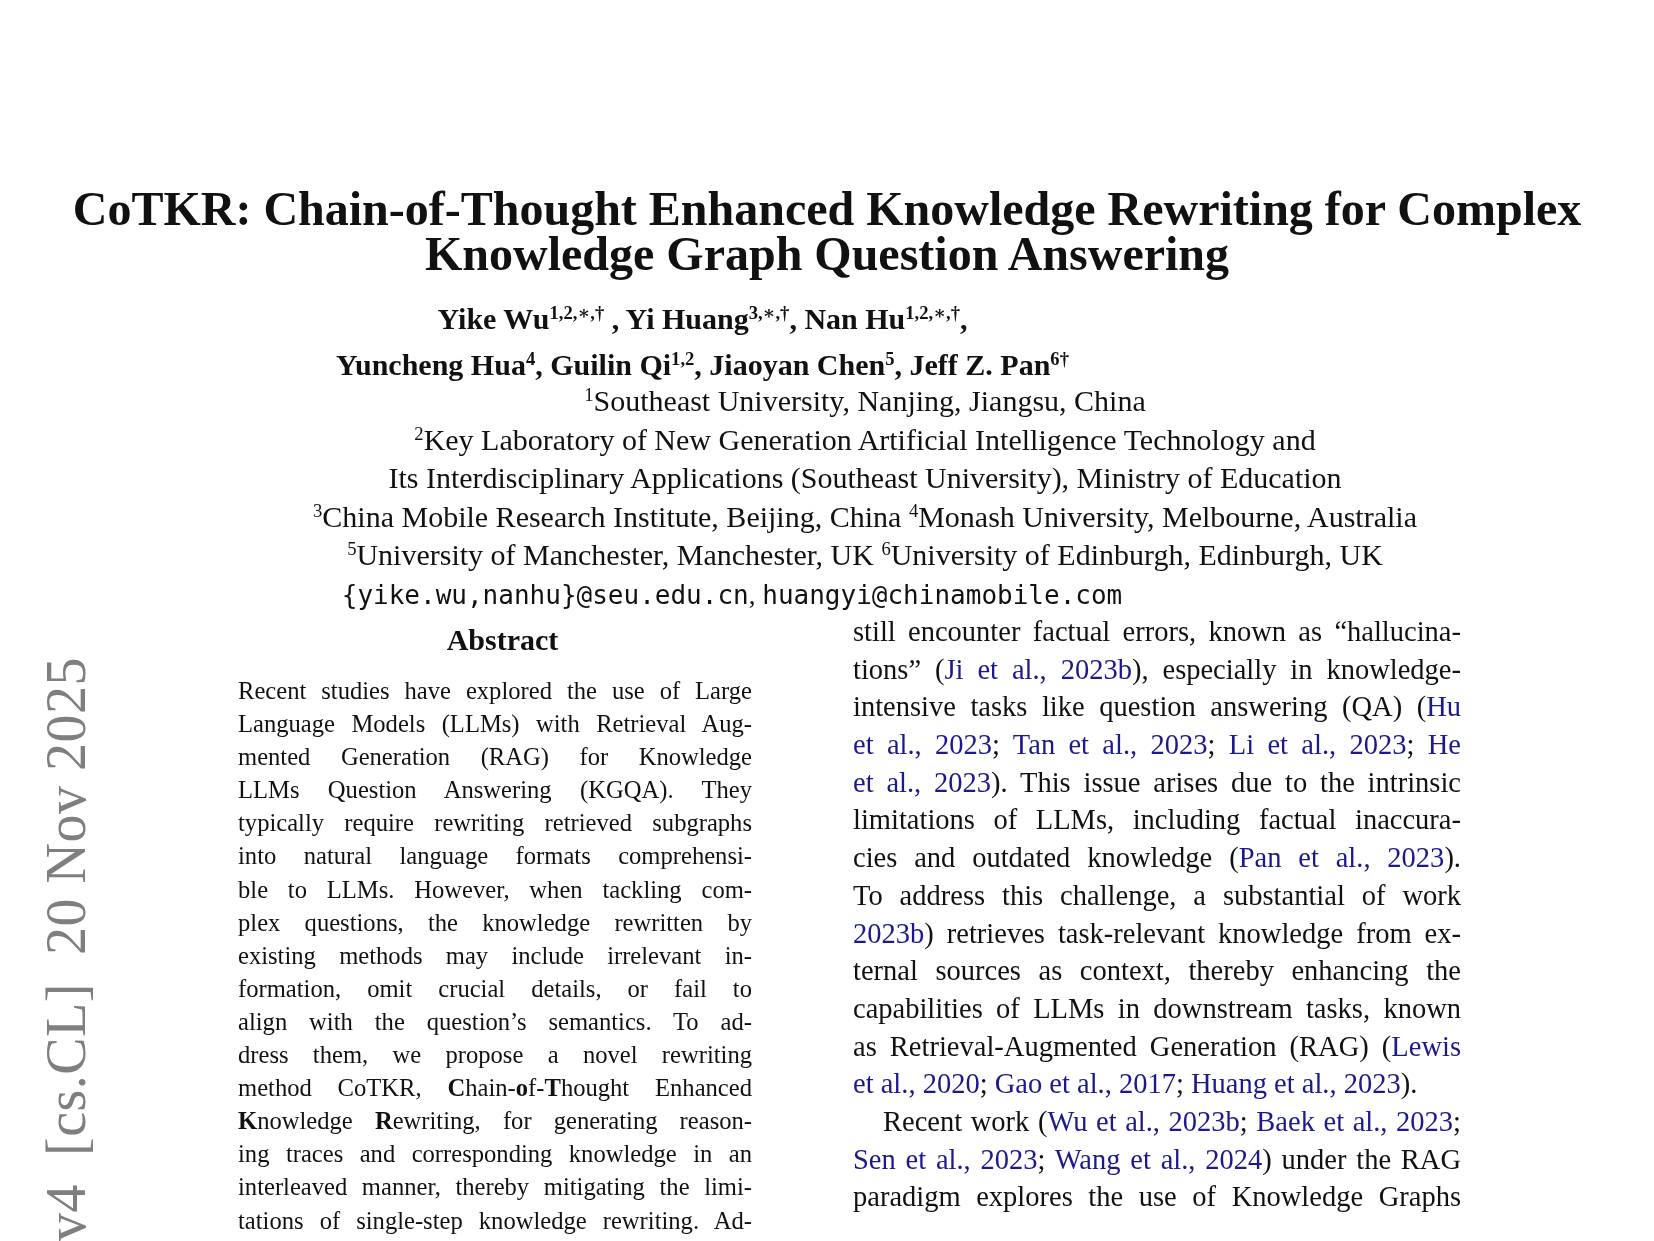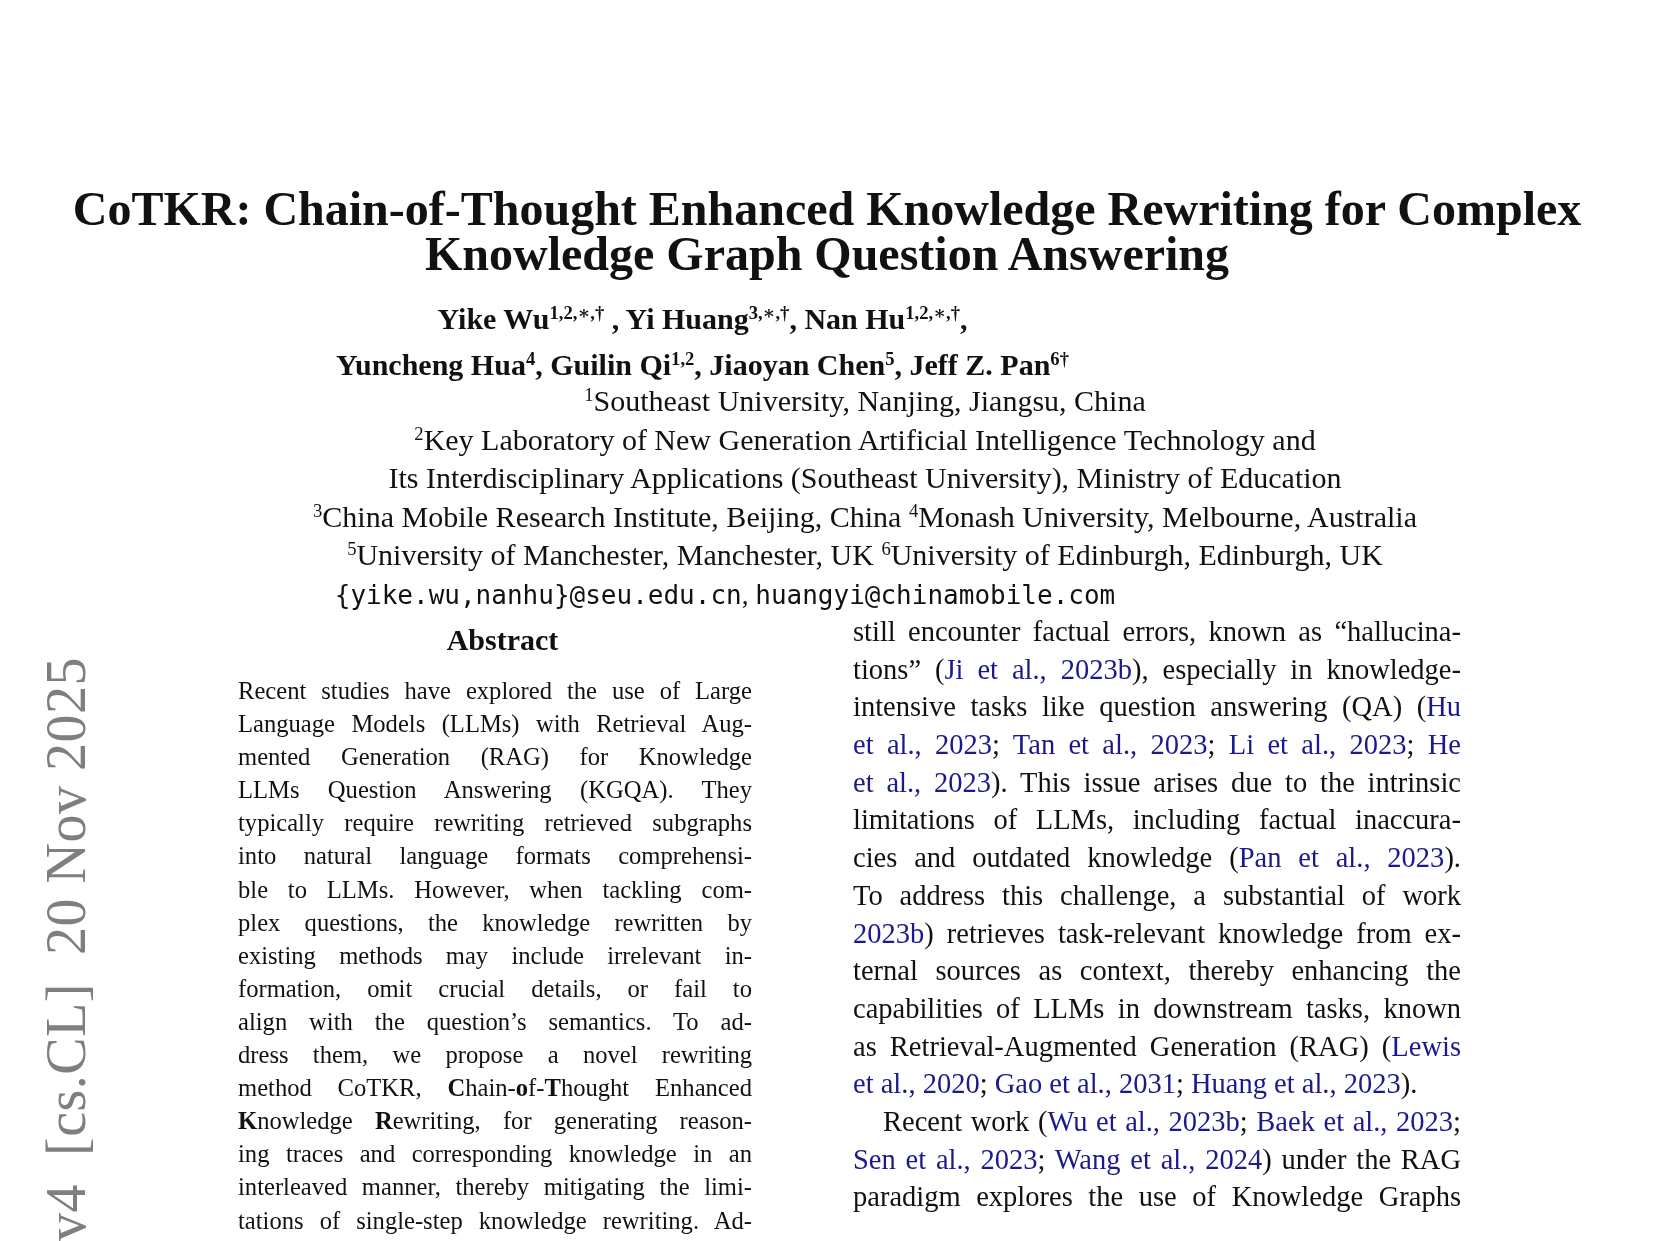--- a/index.html
+++ b/index.html
@@ -9,21 +9,21 @@
            font-family: "Liberation Serif", serif; font-size: 56px; color: #7f7f7f; white-space: nowrap;
            letter-spacing: 0.5px; line-height: 60px; }
   .arxiv span { margin-right: 28px; }
   .title { position: absolute; left: 0; width: 1654px; top: 186px; text-align: center;
            font-weight: bold; font-size: 48px; line-height: 45px; }
   .authors { position: absolute; left: 0; width: 1405px; top: 296px; text-align: center;
              font-weight: bold; font-size: 30px; line-height: 46px; }
   .authors sup, .aff sup { font-size: 0.62em; vertical-align: 0.55em; line-height: 0; }
   .aff { position: absolute; left: 0; width: 1654px; top: 382px; text-align: center;
          font-size: 30px; line-height: 38.6px; padding-left: 38px; }
-  .emails { position: absolute; left: 1px; width: 1448px; top: 578px; text-align: center;
+  .emails { position: absolute; left: 8px; width: 1448px; top: 578px; text-align: center;
             font-size: 27px; line-height: 34px; }
   .mono { font-family: "DejaVu Sans Mono", "Liberation Mono", monospace; font-size: 26px; }
   .abs-head { position: absolute; left: 245px; width: 515px; top: 615px; text-align: center;
               font-weight: bold; font-size: 30px; line-height: 36px; margin-top: 7px; }
   .abstract { position: absolute; left: 238px; width: 514px; top: 674px;
               font-size: 24.6px; line-height: 33.1px; text-align: justify; }
   .abstract .ln { display: block; text-align: justify; text-align-last: justify; white-space: nowrap; height: 33.1px; }
   .right { position: absolute; left: 853px; width: 608px; top: 613px;
            font-size: 28.5px; line-height: 37.7px; }
   .right .ln { display: block; text-align: justify; text-align-last: justify; white-space: nowrap; height: 37.7px; }
@@ -98,17 +98,17 @@
   <span class="ln"><span>intensive tasks like question answering (QA) (</span><a class="cite">Hu</a></span>
   <span class="ln"><a class="cite">et al., 2023</a>; <a class="cite">Tan et al., 2023</a>; <a class="cite">Li et al., 2023</a>; <a class="cite">He</a></span>
   <span class="ln"><a class="cite">et al., 2023</a><span>). This issue arises due to the intrinsic</span></span>
   <span class="ln">limitations of LLMs, including factual inaccura-</span>
   <span class="ln"><span>cies and outdated knowledge (</span><a class="cite">Pan et al., 2023</a><span>).</span></span>
   <span class="ln">To address this challenge, a substantial of work</span>
   <span class="ln"><a class="cite">2023b</a><span>) retrieves task-relevant knowledge from ex-</span></span>
   <span class="ln">ternal sources as context, thereby enhancing the</span>
   <span class="ln">capabilities of LLMs in downstream tasks, known</span>
   <span class="ln"><span>as Retrieval-Augmented Generation (RAG) (</span><a class="cite">Lewis</a></span>
-  <span class="ln last"><a class="cite">et al., 2020</a>; <a class="cite">Gao et al., 2031</a>; <a class="cite">Huang et al., 2023</a>).</span>
+  <span class="ln last"><a class="cite">et al., 2020</a>; <a class="cite">Gao et al., 2017</a>; <a class="cite">Huang et al., 2023</a>).</span>
   <span class="ln indent"><span>Recent work (</span><a class="cite">Wu et al., 2023b</a>; <a class="cite">Baek et al., 2023</a>;</span>
   <span class="ln"><a class="cite">Sen et al., 2023</a>; <a class="cite">Wang et al., 2024</a><span>) under the RAG</span></span>
   <span class="ln">paradigm explores the use of Knowledge Graphs</span>
 </div>
 
 </body></html>

